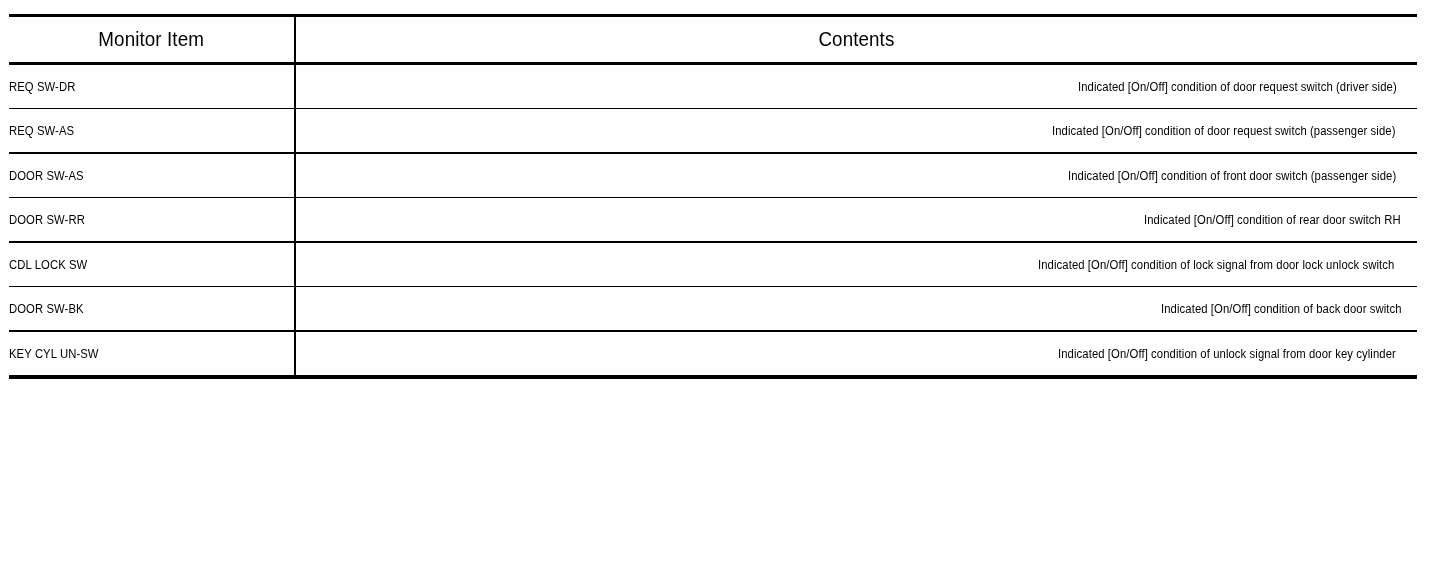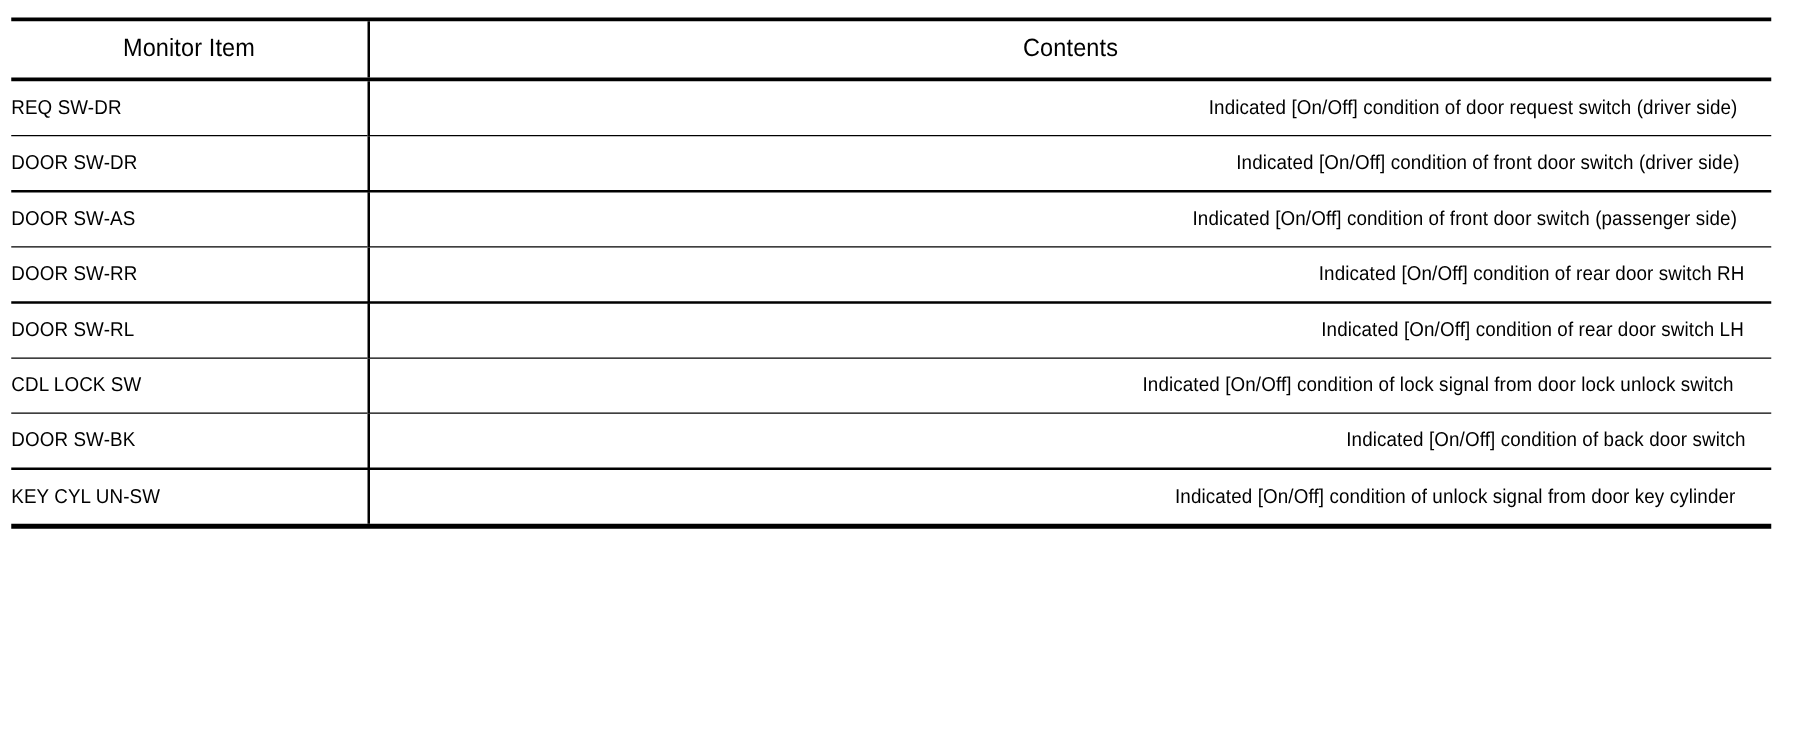--- a/index.html
+++ b/index.html
@@ -53,21 +53,21 @@
     height: 45px;
     border-top: 3px solid #000000;
     border-bottom: 3px solid #000000;
     text-align: center;
     font-size: 20px;
     letter-spacing: 0.1px;
   }
 
   .data-row td {
     height: 43px;
-    font-size: 16px;
+    font-size: 12px;
     letter-spacing: 0.1px;
     text-decoration: underline;
   }
 
   
   .data-row.rule-thin td { border-bottom: 1px solid #000000; }
   .data-row.rule-thick td { border-bottom: 2px solid #000000; }
   .data-row.last-row td { border-bottom: 4px solid #000000; }
 
   
@@ -115,34 +115,30 @@
           <span class="txt-center">Contents</span>
         </th>
       </tr>
     </thead>
     <tbody id="table-body">
         <tr class="data-row rule-thin">
           <td class="cell-item"><span class="txt">REQ SW-DR</span></td>
           <td class="cell-contents"><span class="txt">Indicated [On/Off] condition of door request switch (driver side)</span></td>
         </tr>
         <tr class="data-row rule-thick">
-          <td class="cell-item"><span class="txt">DOOR SW-DR</span></td>
-          <td class="cell-contents"><span class="txt">Indicated [On/Off] condition of front door switch (driver side)</span></td>
+          <td class="cell-item"><span class="txt">REQ SW-AS</span></td>
+          <td class="cell-contents"><span class="txt">Indicated [On/Off] condition of door request switch (passenger side)</span></td>
         </tr>
         <tr class="data-row rule-thin">
           <td class="cell-item"><span class="txt">DOOR SW-AS</span></td>
           <td class="cell-contents"><span class="txt">Indicated [On/Off] condition of front door switch (passenger side)</span></td>
         </tr>
         <tr class="data-row rule-thick">
           <td class="cell-item"><span class="txt">DOOR SW-RR</span></td>
           <td class="cell-contents"><span class="txt">Indicated [On/Off] condition of rear door switch RH</span></td>
-        </tr>
-        <tr class="data-row rule-thin">
-          <td class="cell-item"><span class="txt">DOOR SW-RL</span></td>
-          <td class="cell-contents"><span class="txt">Indicated [On/Off] condition of rear door switch LH</span></td>
         </tr>
         <tr class="data-row rule-thin">
           <td class="cell-item"><span class="txt">CDL LOCK SW</span></td>
           <td class="cell-contents"><span class="txt">Indicated [On/Off] condition of lock signal from door lock unlock switch</span></td>
         </tr>
         <tr class="data-row rule-thick">
           <td class="cell-item"><span class="txt">DOOR SW-BK</span></td>
           <td class="cell-contents"><span class="txt">Indicated [On/Off] condition of back door switch</span></td>
         </tr>
         <tr class="data-row last-row">

